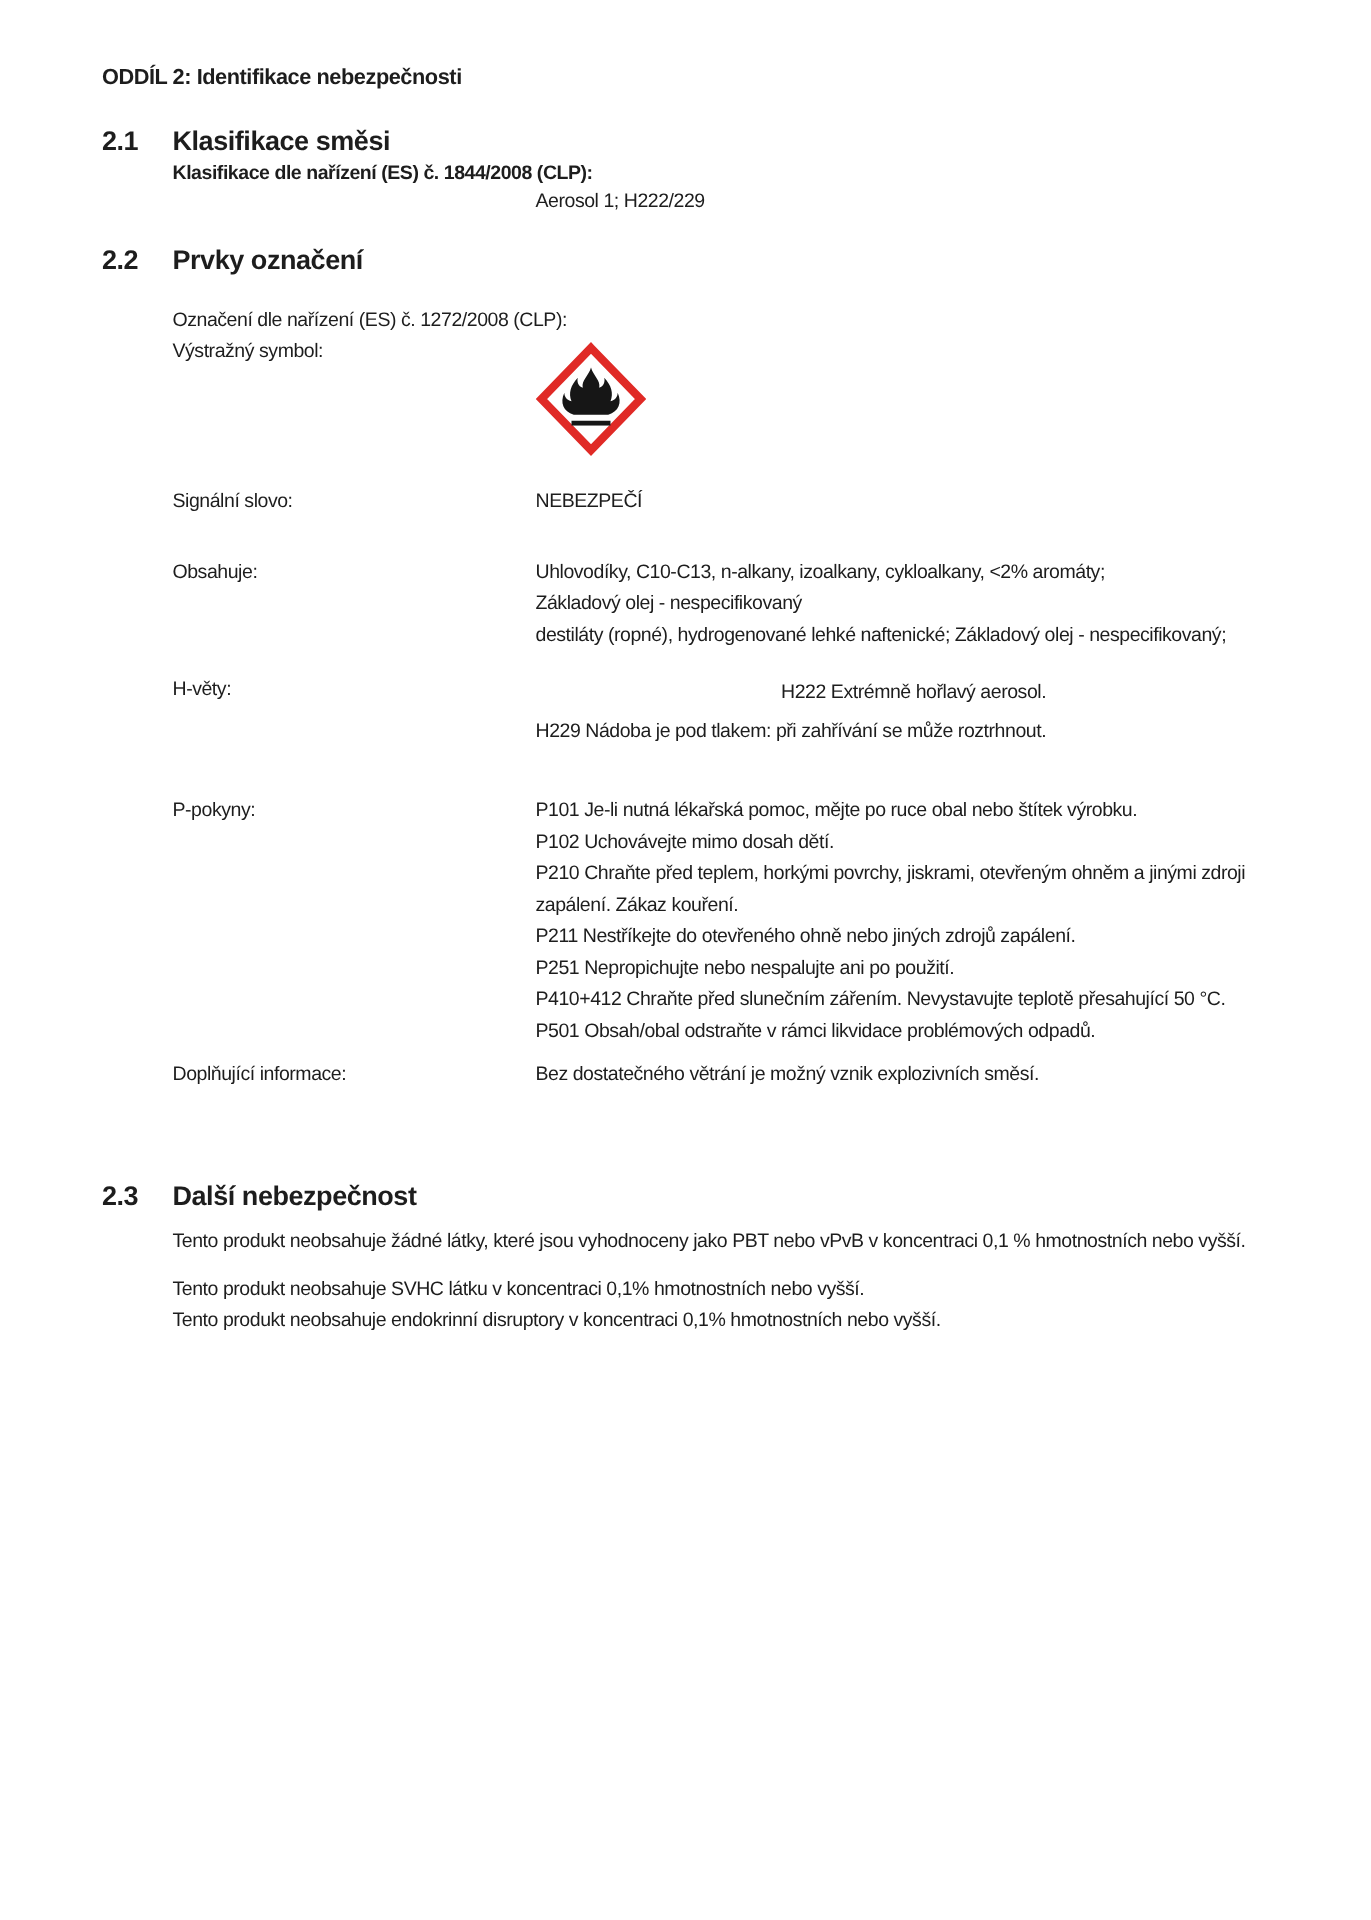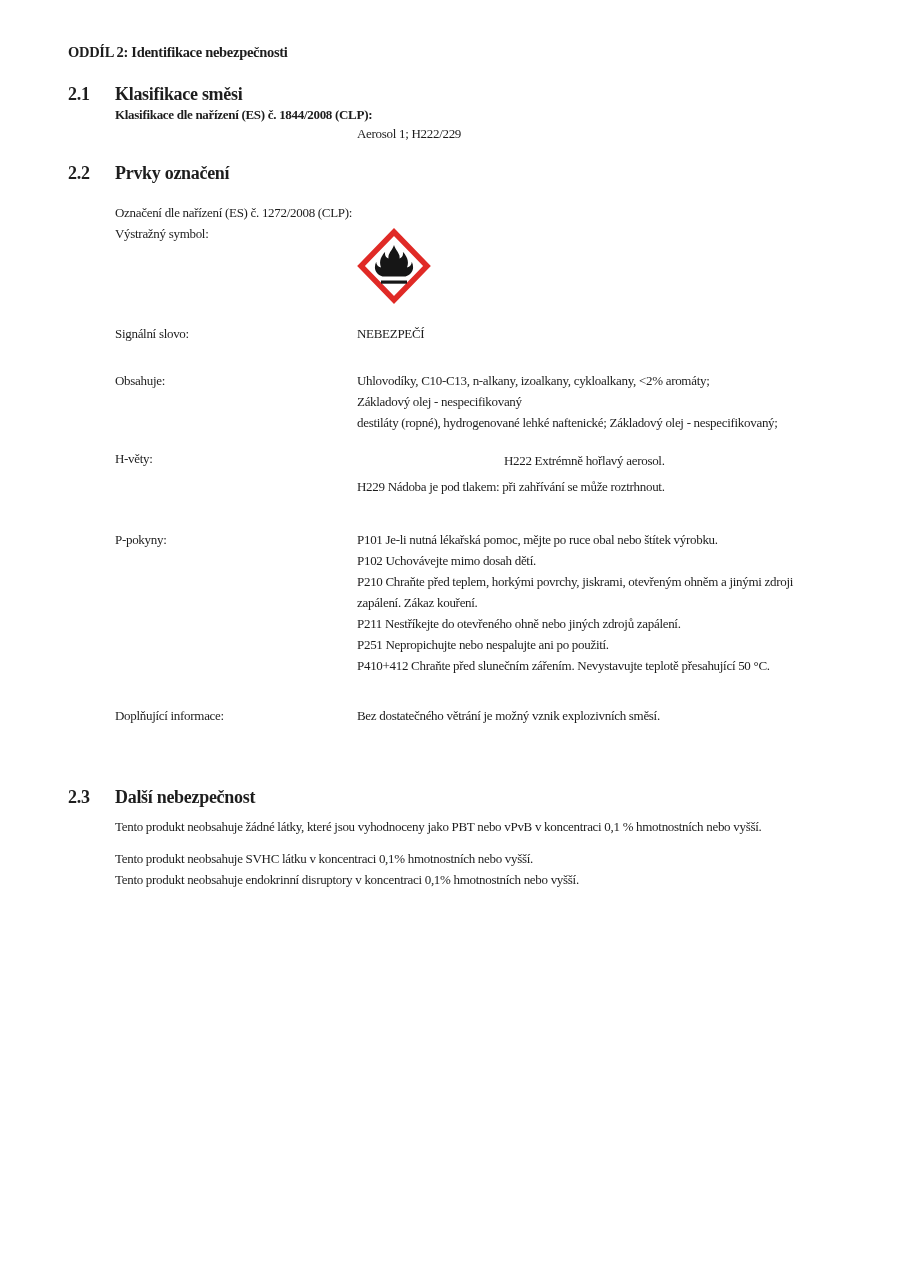--- a/index.html
+++ b/index.html
@@ -2,21 +2,21 @@
 <html><head>
 <meta charset="utf-8">
 <style>
   html, body { margin: 0; padding: 0; background: #888; }
   .page {
     position: relative;
     width: 914px;
     height: 1280px;
     margin: 0 auto;
     background: #ffffff;
-    font-family: Liberation Serif, serif;
+    font-family: Liberation Sans, sans-serif;
     font-size: 13px;
     letter-spacing: -0.3px;
     color: #1d1d1d;
     overflow: hidden;
   }
   .abs { position: absolute; line-height: 21px; }
   .bold { font-weight: bold; }
   .nowrap { white-space: nowrap; }
   .num { left: 68px; }
   .lbl { left: 115px; }
@@ -80,20 +80,21 @@
 
   <div class="abs lbl nowrap" style="top:529px">P-pokyny:</div>
   <div class="abs val" style="top:529px">
     <div class="line">P101 Je-li nutná lékařská pomoc, mějte po ruce obal nebo štítek výrobku.</div>
     <div class="line">P102 Uchovávejte mimo dosah dětí.</div>
     <div class="line">P210 Chraňte před teplem, horkými povrchy, jiskrami, otevřeným ohněm a jinými zdroji</div>
     <div class="line">zapálení. Zákaz kouření.</div>
     <div class="line">P211 Nestříkejte do otevřeného ohně nebo jiných zdrojů zapálení.</div>
     <div class="line">P251 Nepropichujte nebo nespalujte ani po použití.</div>
     <div class="line">P410+412 Chraňte před slunečním zářením. Nevystavujte teplotě přesahující 50 °C.</div>
+    <div class="line">P501 Obsah/obal odstraňte v rámci likvidace problémových odpadů.</div>
   </div>
 
   <div class="abs lbl nowrap" style="top:705px">Doplňující informace:</div>
   <div class="abs val suppl-block" style="top:705px">
     <div class="line">Bez dostatečného větrání je možný vznik explozivních směsí.</div>
   </div>
 
   <div class="abs num bold nowrap sec-title" style="top:787px">2.3</div>
   <div class="abs lbl bold nowrap sec-title" style="top:787px">Další nebezpečnost</div>
   <div class="abs lbl nowrap" style="top:816px">Tento produkt neobsahuje žádné látky, které jsou vyhodnoceny jako PBT nebo vPvB v koncentraci 0,1 % hmotnostních nebo vyšší.</div>

